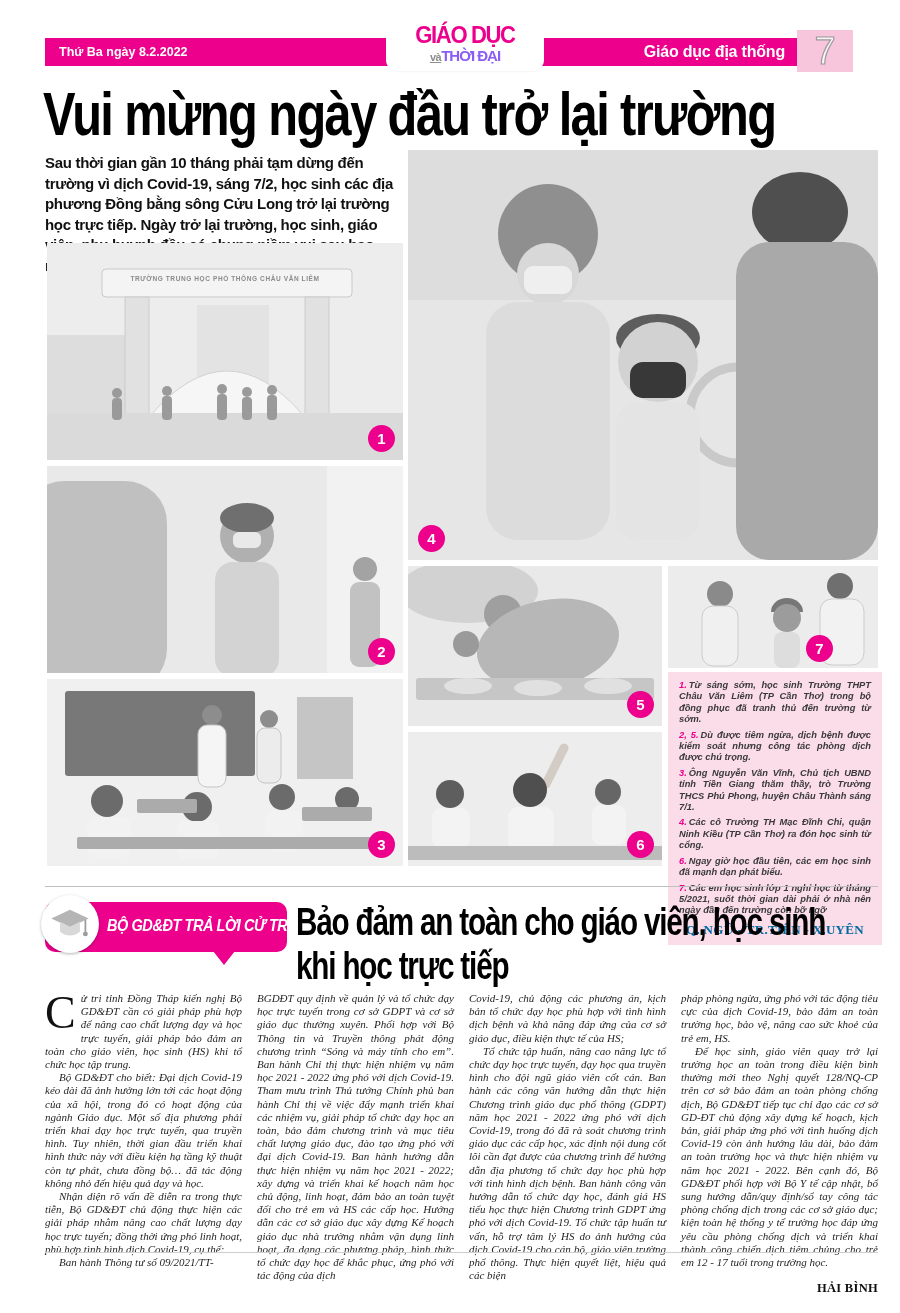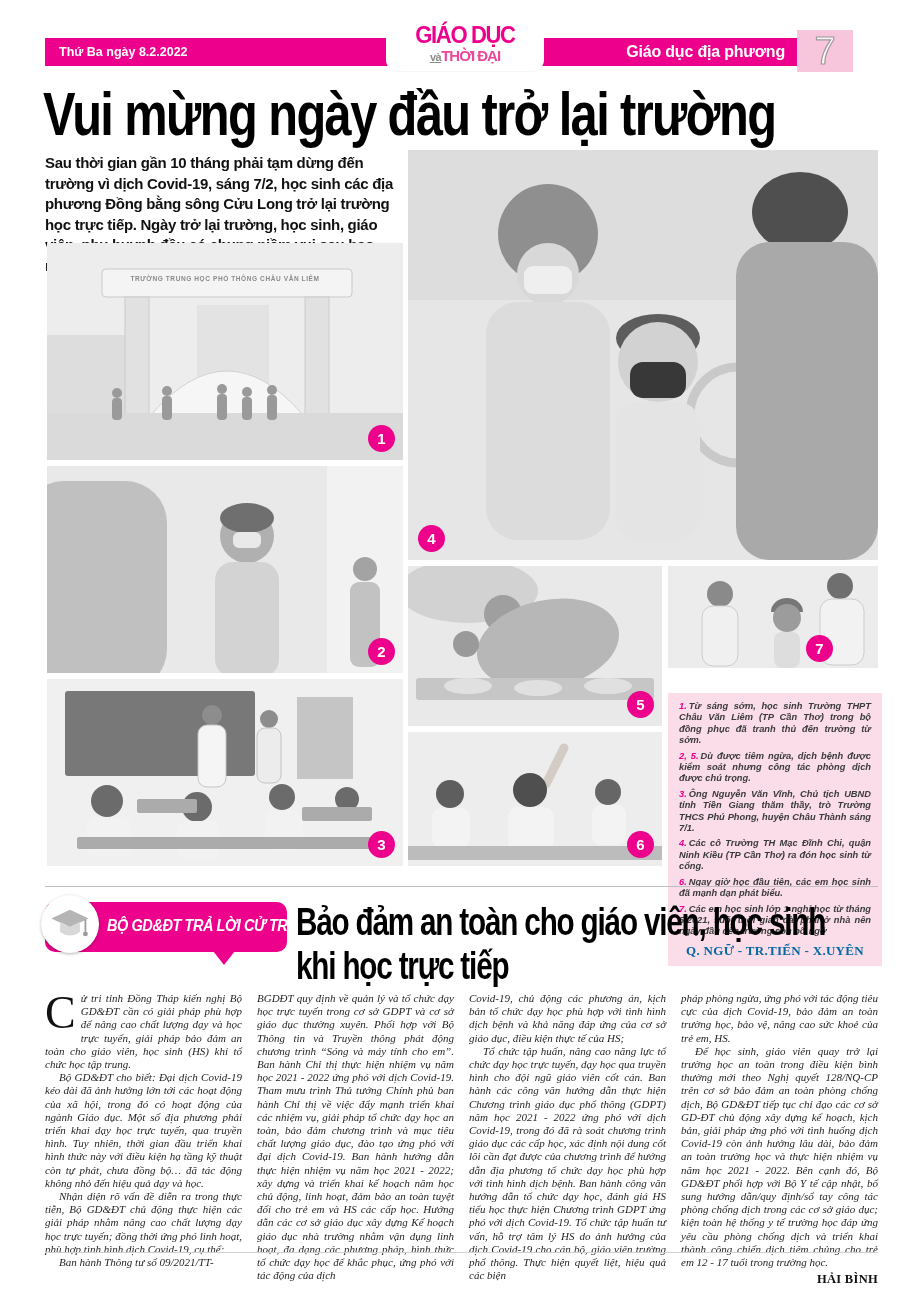--- a/index.html
+++ b/index.html
@@ -16,39 +16,39 @@
   .pagenumbox{position:absolute;left:797px;top:30px;width:56px;height:42px;background:#f7c6dc;
         text-align:center;}
   .pagenumbox span{font:300 38px/42px "Liberation Sans",sans-serif;color:#fdf3f8;
         -webkit-text-stroke:1.2px #9a9a9a;}
   .logo{position:absolute;left:388px;top:21px;width:154px;height:48px;background:#fff;
         border-radius:9px;box-shadow:0 0 0 2px #fff,0 1px 3px rgba(0,0,0,.25);text-align:center;}
   .logo .l1{display:block;font:700 24px/24px "Liberation Sans",sans-serif;color:var(--mag);
         letter-spacing:-1.5px;margin-top:2px;transform:scaleX(.92);}
   .logo .l2{display:block;line-height:18px;letter-spacing:-.5px;}
   .logo .l2 .va{font:700 11px "Liberation Sans",sans-serif;color:#8c8c8c;text-decoration:underline;}
-  .logo .l2 .td{font:700 15px "Liberation Sans",sans-serif;color:#ec4899;letter-spacing:-1px;}
+  .logo .l2 .td{font:700 15px "Liberation Sans",sans-serif;color:#8b5cf6;letter-spacing:-1px;}
 
   
   .headline1{position:absolute;left:43px;top:82px;white-space:nowrap;}
   .headline1 span{display:inline-block;transform:scaleX(.8);transform-origin:0 50%;
         font:700 61px/64px "Liberation Sans",sans-serif;letter-spacing:-2px;color:#000;}
   .lead{position:absolute;left:45px;top:153px;width:356px;
         font:700 15px/20.5px "Liberation Sans",sans-serif;color:#111;letter-spacing:-.3px;}
 
   .photo{position:absolute;overflow:hidden;background:linear-gradient(165deg,#ededed,#d8d8d8 55%,#e4e4e4);}
   .photo svg{display:block;width:100%;height:100%;}
   .badge{position:absolute;width:27px;height:27px;border-radius:50%;background:var(--mag);
         color:#fff;text-align:center;font:700 15px/27px "Liberation Sans",sans-serif;}
   .b-br{right:8px;bottom:8px;} .b-bl{left:10px;bottom:8px;} .b-7{right:45px;bottom:6px;}
   .gate-label{position:absolute;left:0;right:0;top:32px;text-align:center;
         font:700 6.5px/8px "Liberation Sans",sans-serif;color:#8a8a8a;letter-spacing:.6px;}
 
   .captionbox{position:absolute;left:668px;top:672px;width:214px;background:var(--pink);
-        padding:8px 11px;box-sizing:border-box;margin-top:21px;}
+        padding:8px 11px;box-sizing:border-box;}
   .cap{margin:0 0 4px 0;font:italic 700 9.3px/11.4px "Liberation Sans",sans-serif;color:#3a3a3a;
         text-align:justify;}
   .cap .capnum{font-style:italic;color:var(--mag);margin-right:2px;}
   .cap-byline{margin-top:5px;text-align:center;font:700 13px/15px "Liberation Serif",serif;
         color:#0369a1;letter-spacing:.3px;}
 
   .separator{position:absolute;left:45px;top:886px;width:833px;height:0;border-top:1px solid #bfbfbf;}
 
   
   .bubble{position:absolute;left:45px;top:902px;width:242px;height:50px;background:var(--mag);
@@ -67,32 +67,32 @@
   .headline2 div{transform:scaleX(.78);transform-origin:0 50%;
         font:700 38px/44px "Liberation Sans",sans-serif;letter-spacing:-1.5px;color:#000;}
 
   .bodycols{position:absolute;left:45px;top:992px;width:833px;height:262px;display:flex;gap:15px;}
   .col{flex:1;font:italic 400 11px/13.2px "Liberation Serif",serif;color:#1e1e1e;
         text-align:justify;}
   .col p{margin:0;}
   .col p.ind{text-indent:14px;font-style:italic;}
   .dropcap{float:left;font:400 46px/38px "Liberation Serif",serif;font-style:normal;
         color:#111;margin:2px 5px 0 0;}
-  .byline2{margin-top:3px;text-align:right;font:700 12.5px/14px "Liberation Serif",serif;
+  .byline2{margin-top:12px;text-align:right;font:700 12.5px/14px "Liberation Serif",serif;
         font-style:normal;color:#111;letter-spacing:.3px;}
   .bottomline{position:absolute;left:45px;top:1252px;width:833px;height:0;border-top:1px solid #cfcfcf;}
 </style>
 </head>
 <body>
 
 <div class="page">
 
   <div class="topbar">
     <span class="date">Thứ Ba ngày 8.2.2022</span>
-    <span class="section">Giáo dục địa phương</span>
+    <span class="section">Giáo dục địa thống</span>
   </div>
   <div class="pagenumbox">
     <span>7</span>
   </div>
   <div class="logo">
     <span class="l1">GIÁO DỤC</span>
     <span class="l2"><span class="va">và</span><span class="td">THỜI ĐẠI</span></span>
   </div>
 
   <div class="headline1">

